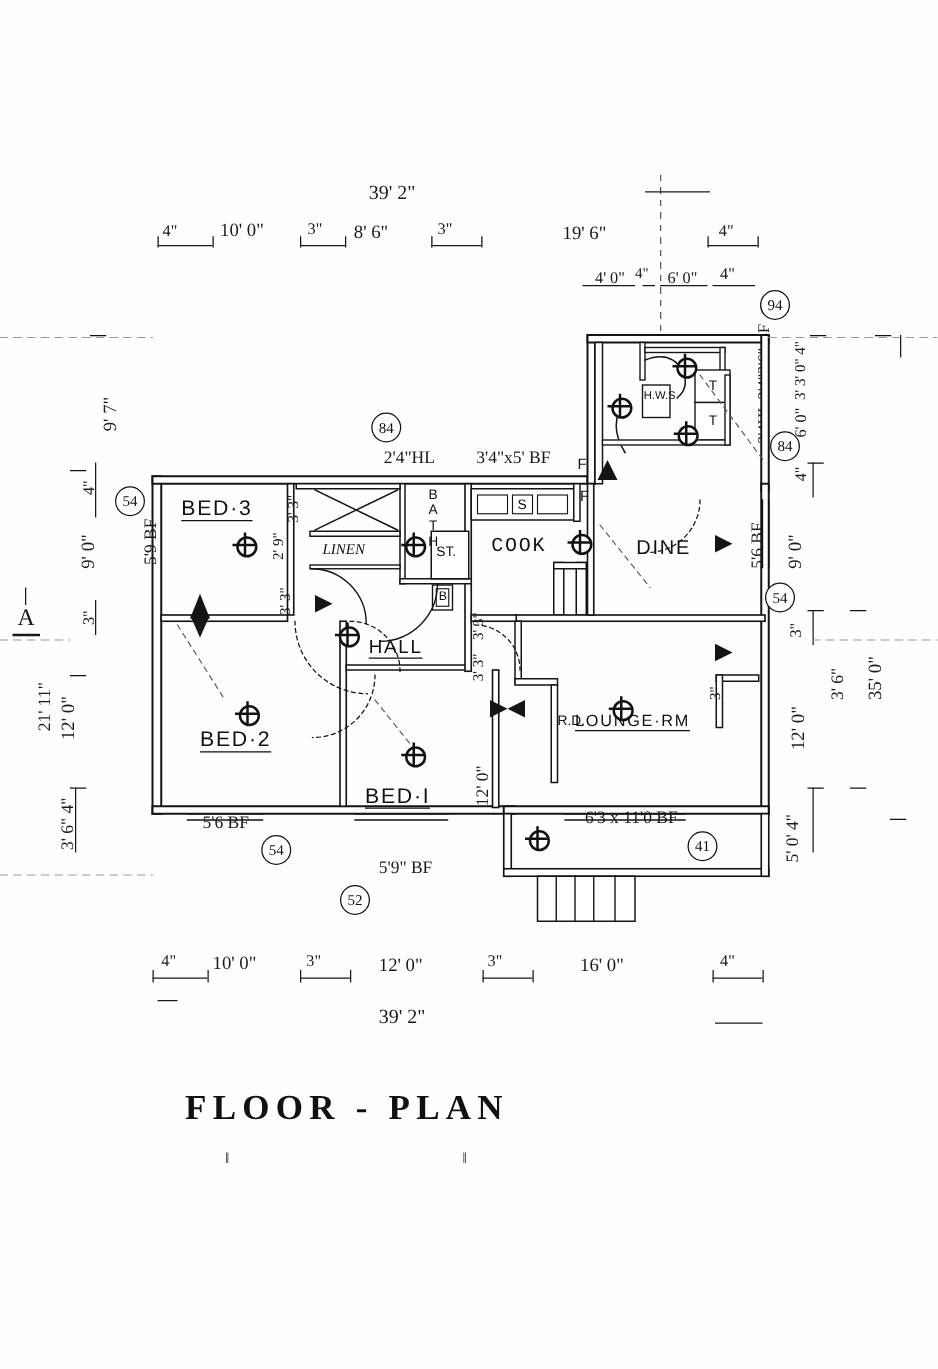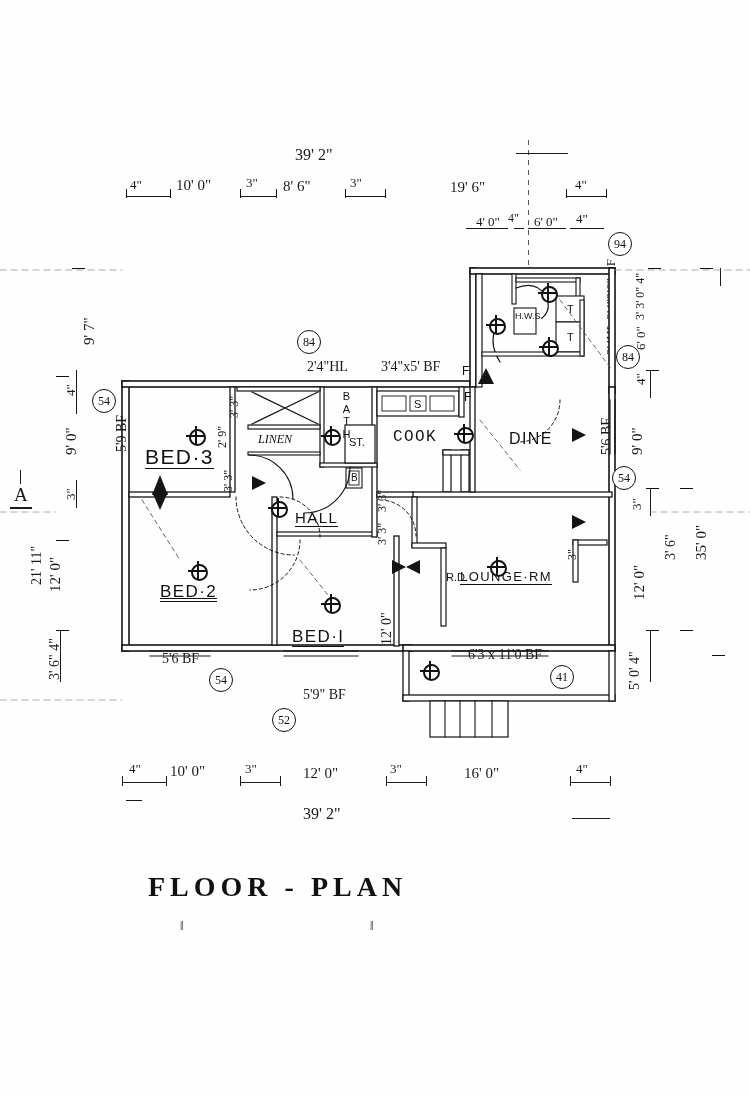--- a/index.html
+++ b/index.html
@@ -283,22 +283,22 @@
       <g stroke="#999" stroke-width="0.8" stroke-dasharray="6 5">
         <path d="M0 270 H122"></path>
         <path d="M615 270 H750"></path>
         <path d="M0 512 H56"></path>
         <path d="M650 512 H750"></path>
         <path d="M0 700 H122"></path>
       </g>
     </g>
   </svg>
 
-  <div class="rlabel" style="left:145px;top:398px;font-size:21px;margin-top:48px;">BED·3</div>
-  <div class="rlabel" style="left:160px;top:583px;font-size:17px;text-decoration:underline;">BED·2</div>
+  <div class="rlabel" style="left:145px;top:398px;font-size:17px;">BED·3</div>
+  <div class="rlabel" style="left:160px;top:583px;font-size:17px;">BED·2</div>
   <div class="rlabel" style="left:292px;top:628px;font-size:17px;">BED·I</div>
   <div class="rlabel" style="left:295px;top:510px;font-size:15px;">HALL</div>
   <div class="rlabel" style="left:393px;top:429px;font-size:16px;border-bottom:none;font-family:Liberation Mono, monospace;">COOK</div>
   <div class="rlabel" style="left:509px;top:431px;font-size:16px;border-bottom:none;">DINE</div>
   <div class="rlabel" style="left:460px;top:570px;font-size:13px;">LOUNGE·RM</div>
 
   <div class="ab" style="left:339px;top:390px;font-size:11px;line-height:13px;text-align:center;width:14px;letter-spacing:0.5px;">
     <span style="writing-mode:vertical-rl;text-orientation:upright;display:inline-block;">BATH</span>
   </div>
 

